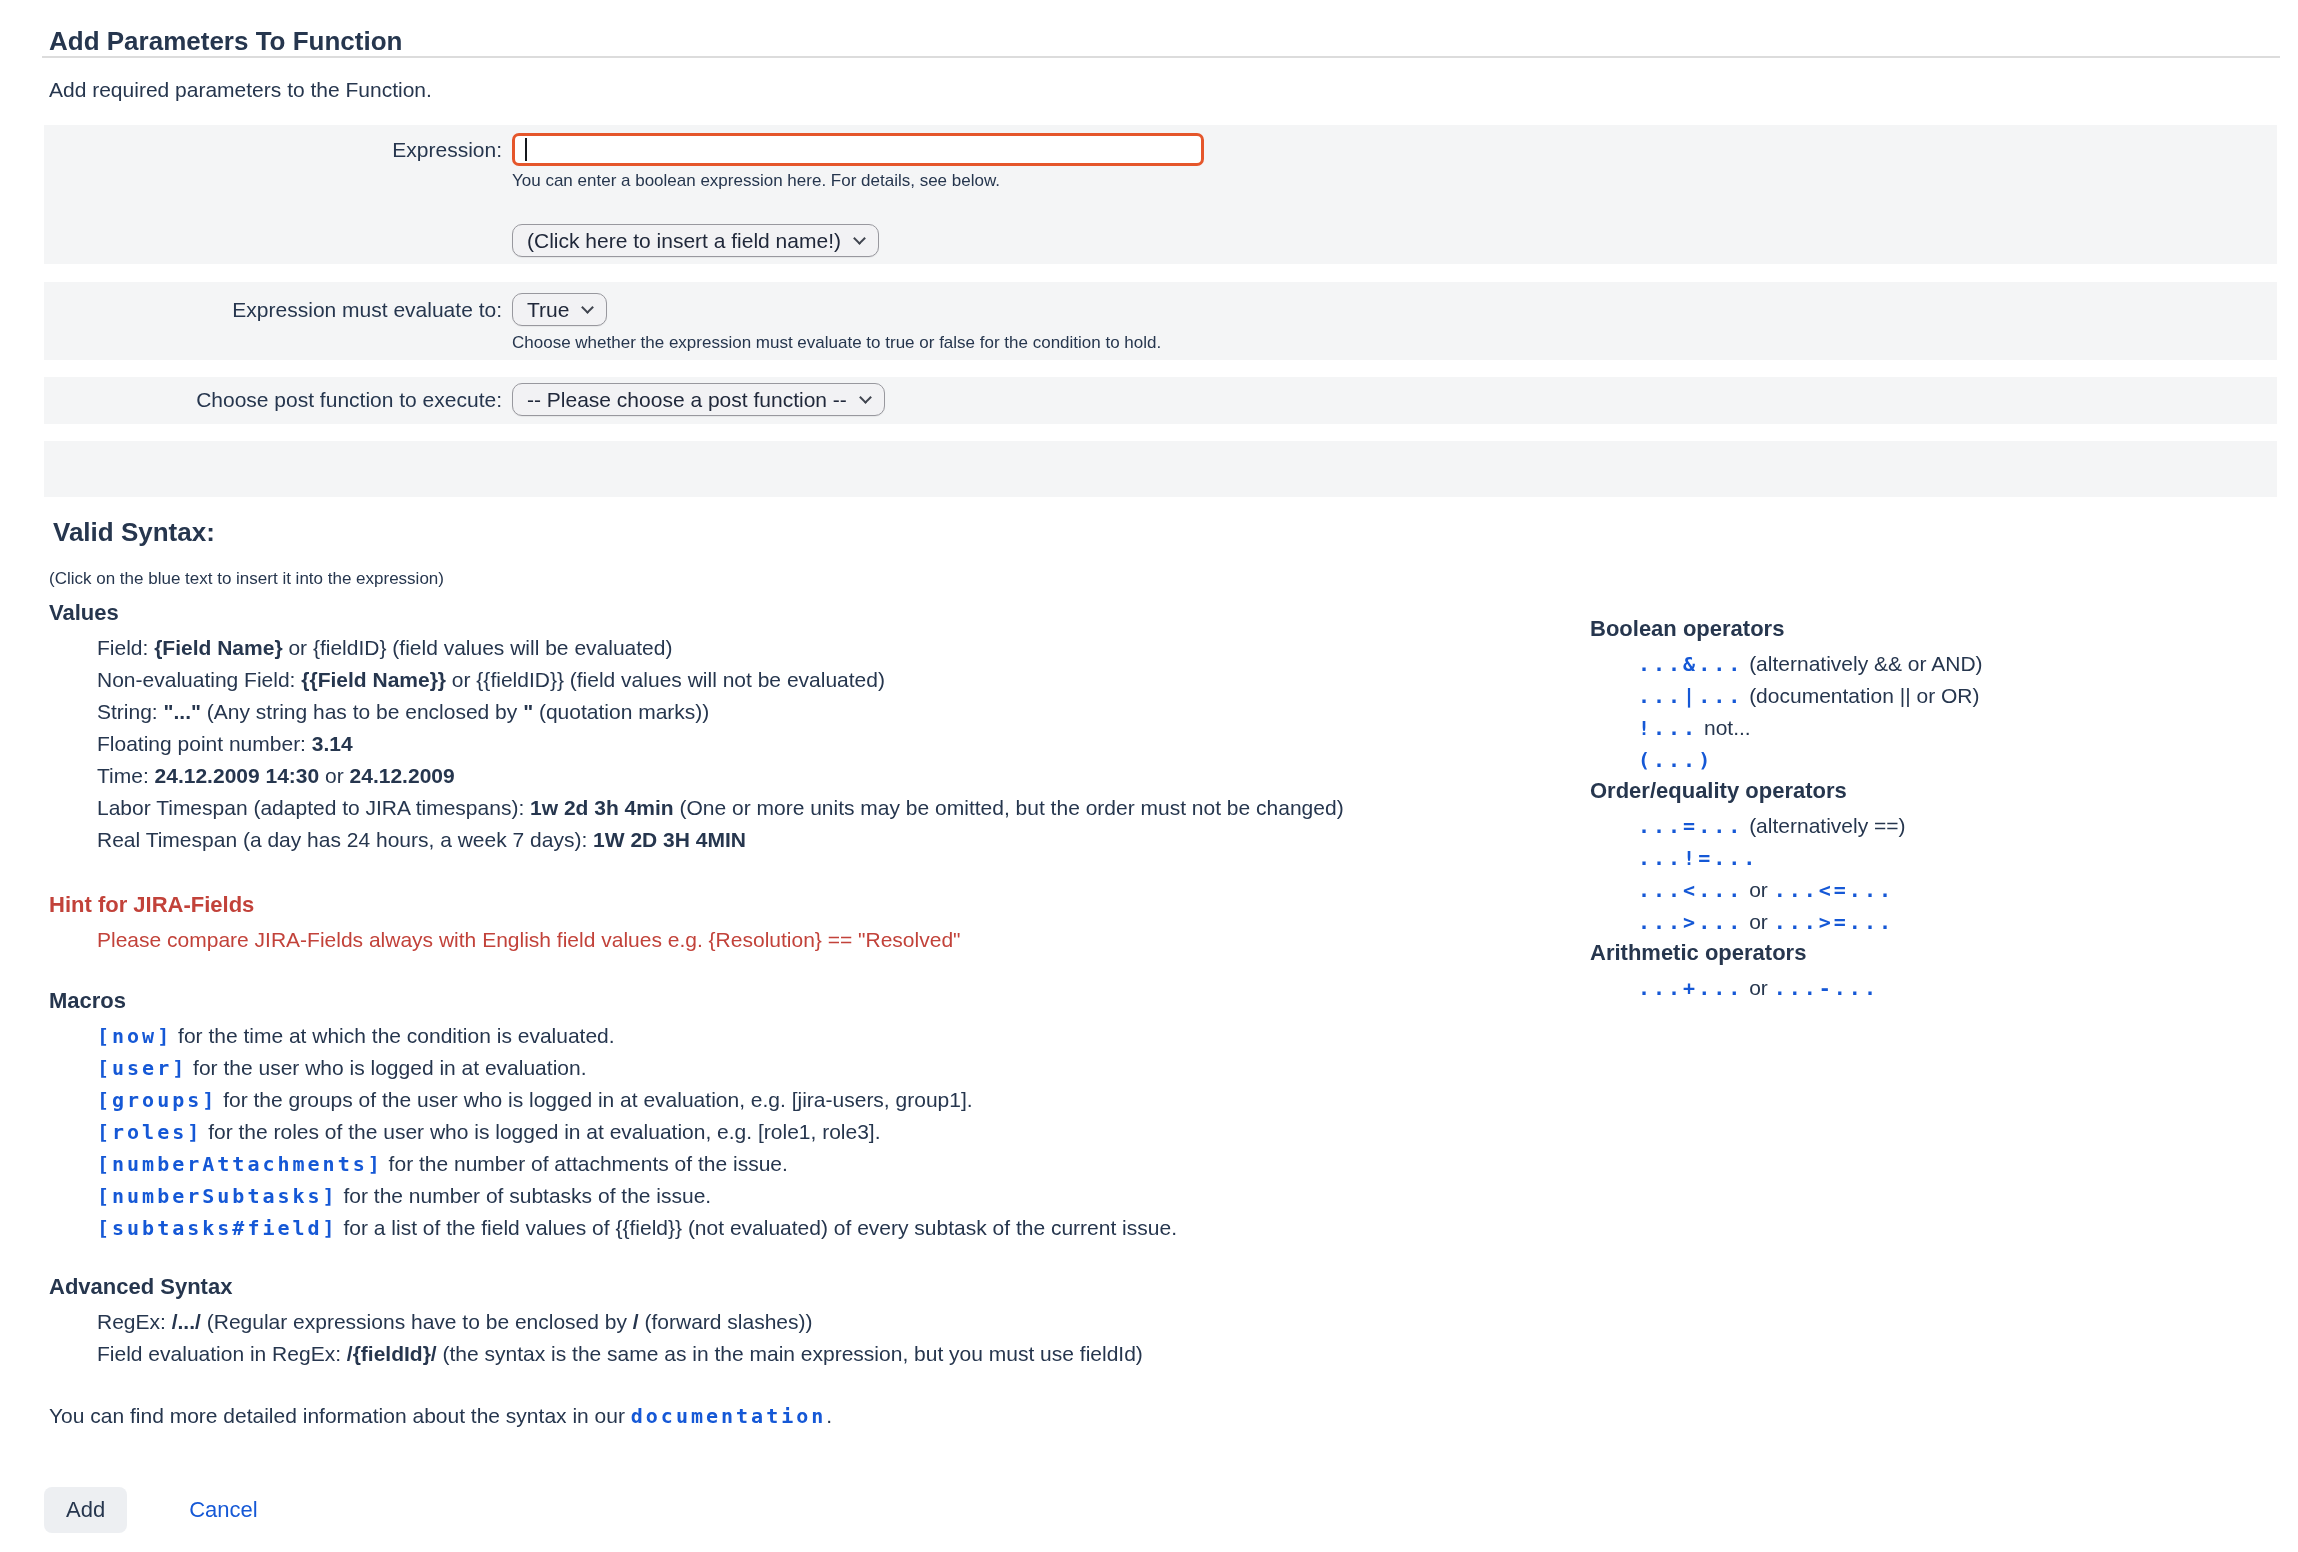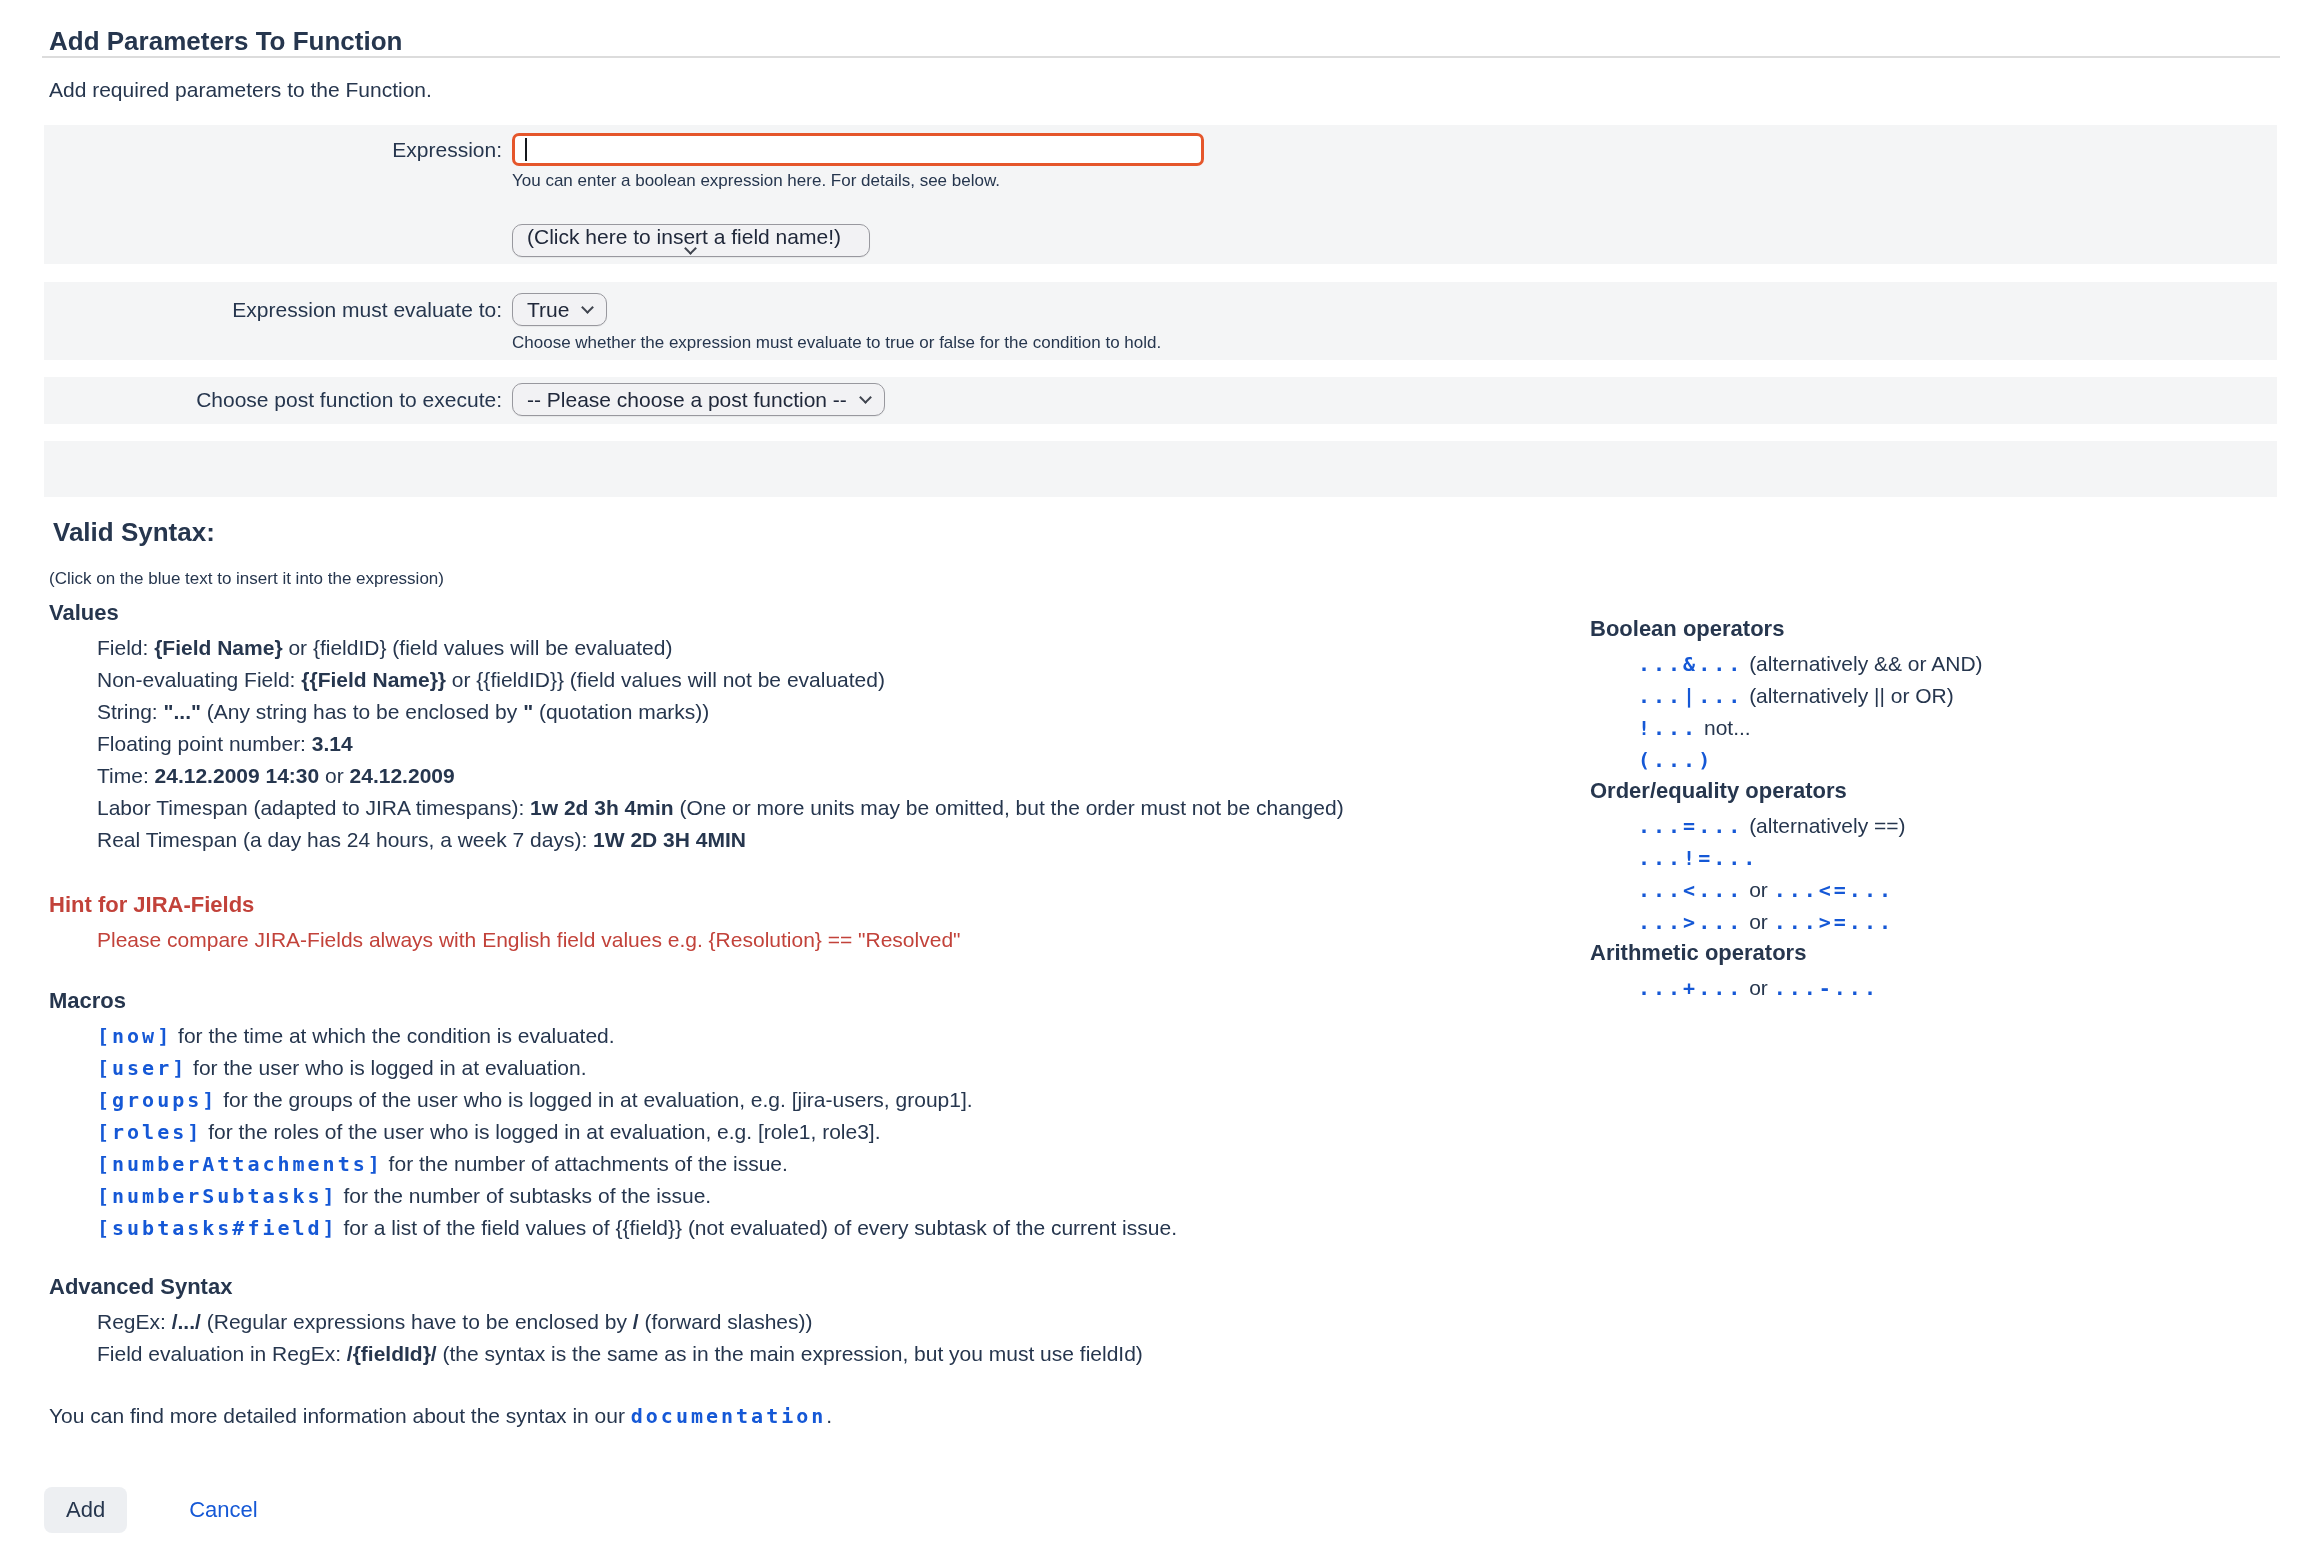--- a/index.html
+++ b/index.html
@@ -44,21 +44,21 @@
     display:inline-flex; align-items:center; height:33px; padding:0 14px;
     background:var(--select-bg,#f2f2f4); border:1px solid #98989e; border-radius:10px;
     font-size:21px; color:#20283a; cursor:pointer; box-shadow:0 1px 1px rgba(0,0,0,0.06);
     white-space:nowrap;
   }
   .select-label { margin-right:14px; }
   .chevron {
     width:9px; height:9px; border-right:2px solid #40454f; border-bottom:2px solid #40454f;
     transform:rotate(45deg); margin-top:-5px; flex:none;
   }
-  .picker { margin-top:33px;flex-direction:column; }
+  .picker { margin-top:33px; }
 
   h2.syntax-heading { margin:20px 0 0 28px; font-size:26px; line-height:30px; font-weight:bold; }
   .syntax-note { margin:22px 0 0 24px; font-size:17px; line-height:20px; }
 
   .syntax-body { position:relative; margin-top:11px; }
   .syntax-left { margin-left:24px; }
   .syntax-body h3 { font-size:22px; line-height:26px; font-weight:bold; margin:0 0 6px 0; }
   .hint-heading { margin-top:36px !important; color:var(--hint-red,#c2423a); }
   .macros-heading { margin-top:32px !important; }
   .advanced-heading { margin-top:30px !important; }
@@ -172,21 +172,21 @@
       <div>
           <div class="syntax-line"><span class="seg">RegEx: </span><span class="seg-b">/.../</span><span class="seg"> (Regular expressions have to be enclosed by </span><span class="seg-b">/</span><span class="seg"> (forward slashes))</span></div>
           <div class="syntax-line"><span class="seg">Field evaluation in RegEx: </span><span class="seg-b">/{fieldId}/</span><span class="seg"> (the syntax is the same as in the main expression, but you must use fieldId)</span></div>
         </div>
     </div>
 
     <div class="syntax-right">
       <h3>Boolean operators</h3>
       <div>
           <div class="syntax-line"><span class="seg-op">...&amp;...</span><span class="seg"> (alternatively &amp;&amp; or AND)</span></div>
-          <div class="syntax-line"><span class="seg-op">...|...</span><span class="seg"> (alternatively || or OR)</span></div>
+          <div class="syntax-line"><span class="seg-op">...|...</span><span class="seg"> (documentation || or OR)</span></div>
           <div class="syntax-line"><span class="seg-op">!...</span><span class="seg"> not...</span></div>
           <div class="syntax-line"><span class="seg-op">(...)</span></div>
         </div>
       <h3>Order/equality operators</h3>
       <div>
           <div class="syntax-line"><span class="seg-op">...=...</span><span class="seg"> (alternatively ==)</span></div>
           <div class="syntax-line"><span class="seg-op">...!=...</span></div>
           <div class="syntax-line"><span class="seg-op">...&lt;...</span><span class="seg"> or </span><span class="seg-op">...&lt;=...</span></div>
           <div class="syntax-line"><span class="seg-op">...&gt;...</span><span class="seg"> or </span><span class="seg-op">...&gt;=...</span></div>
         </div>

